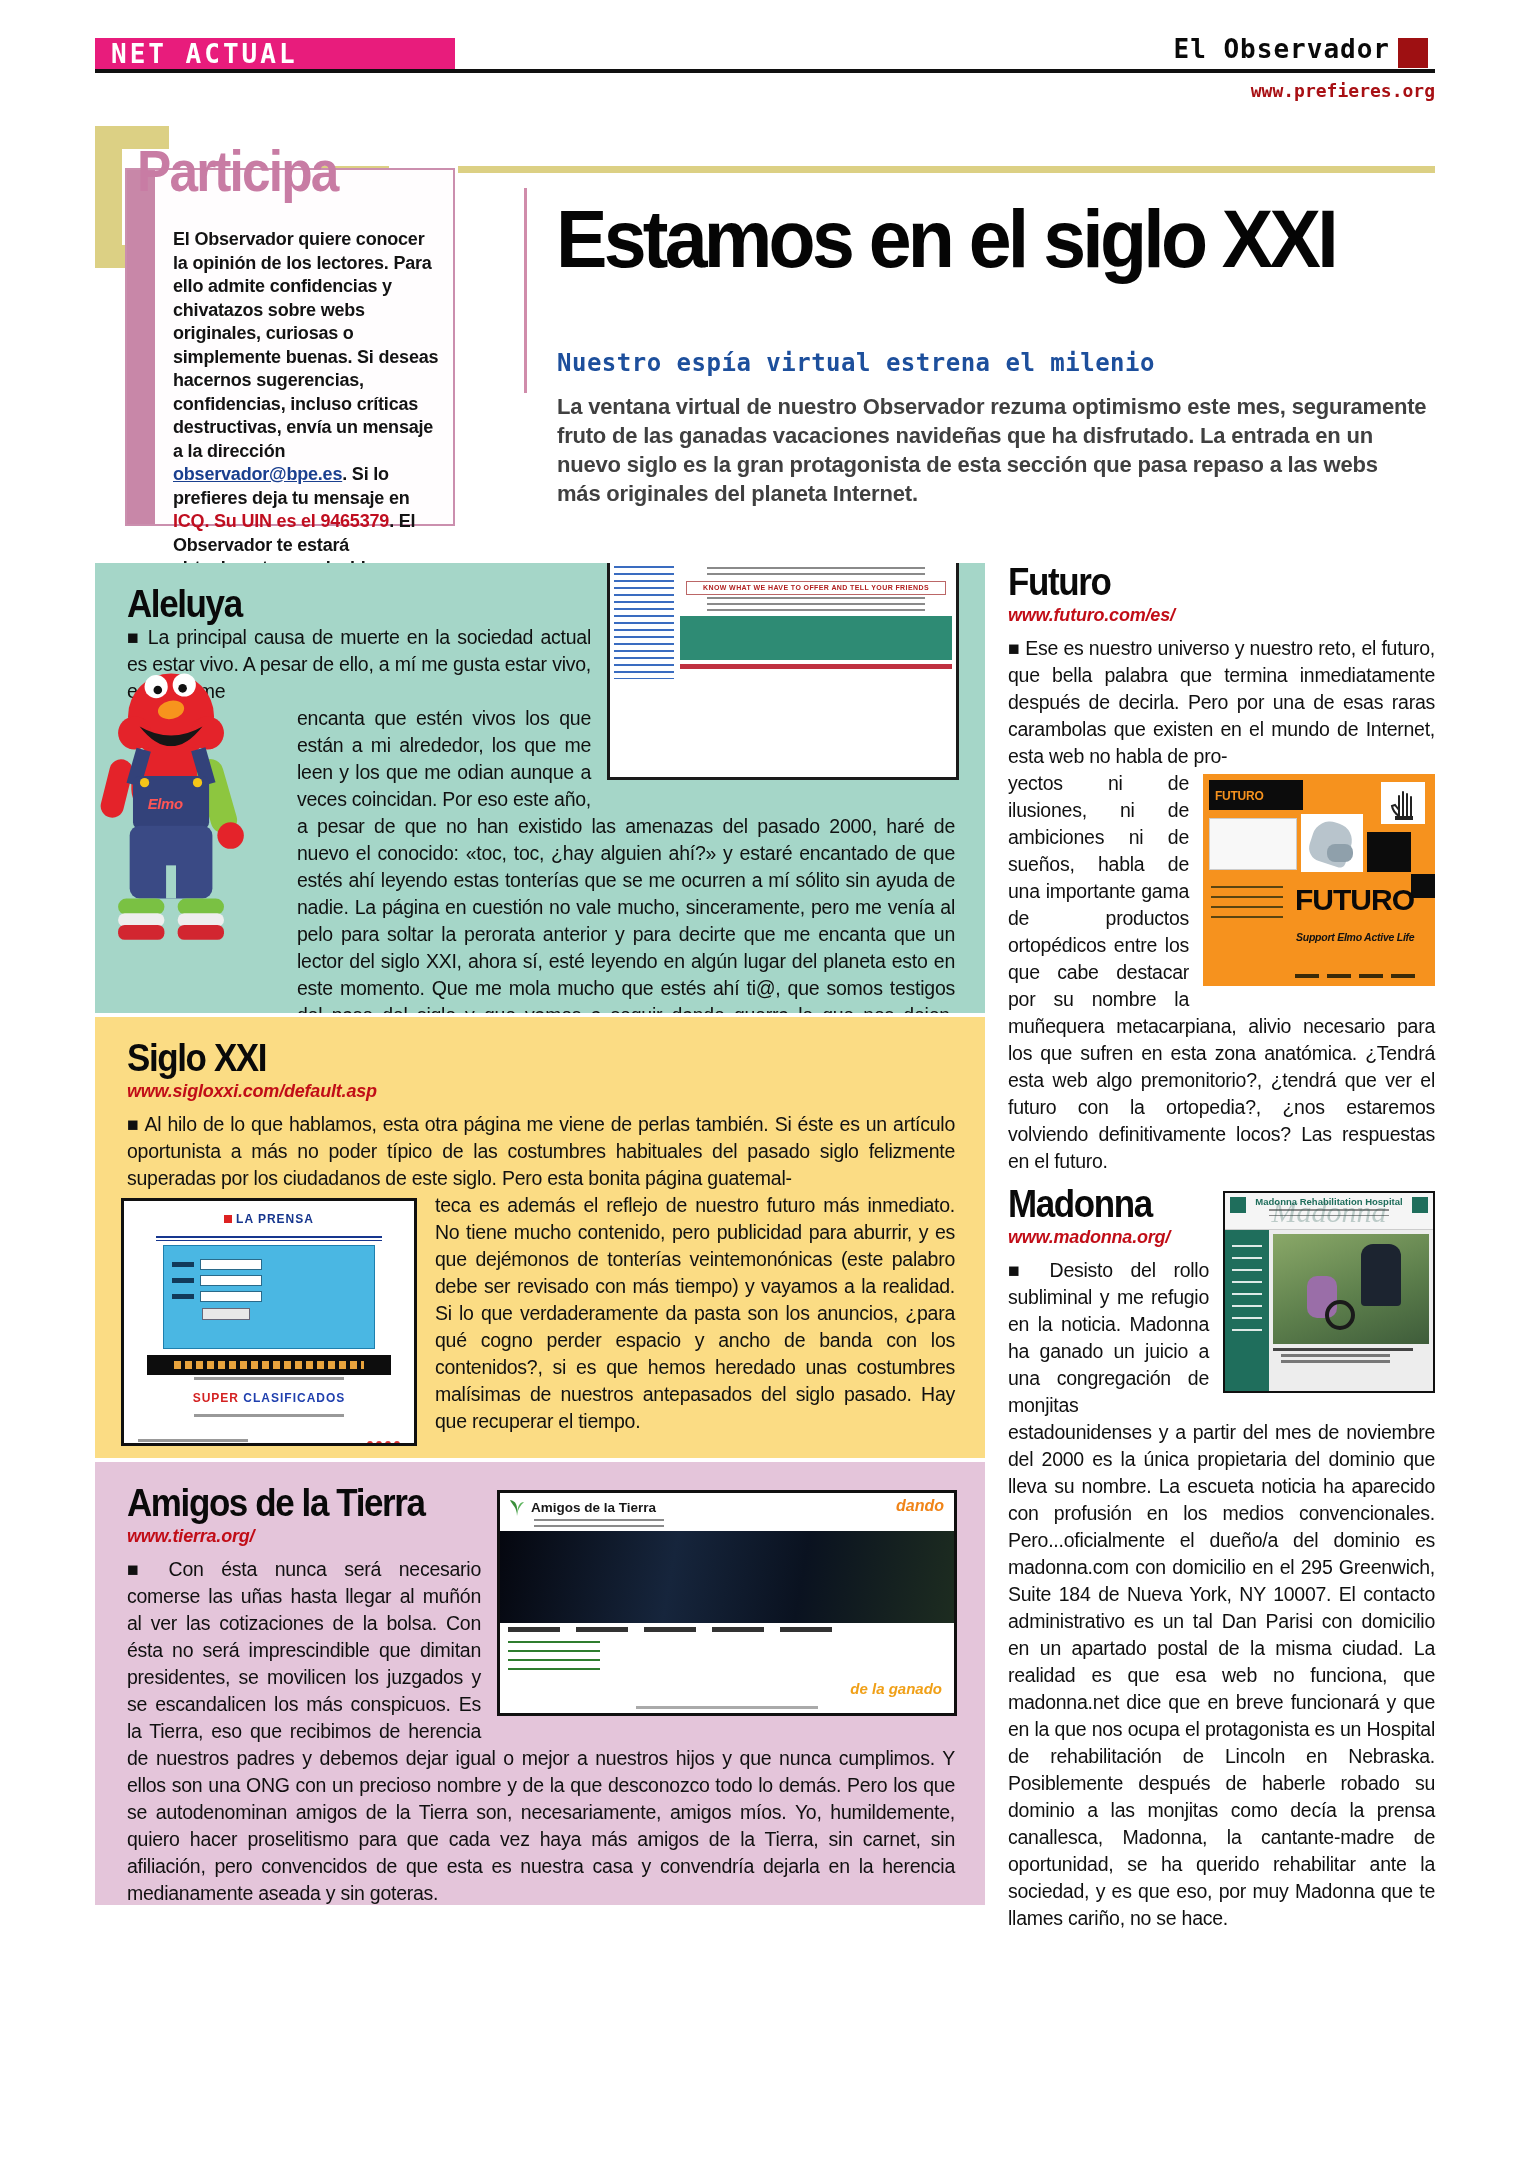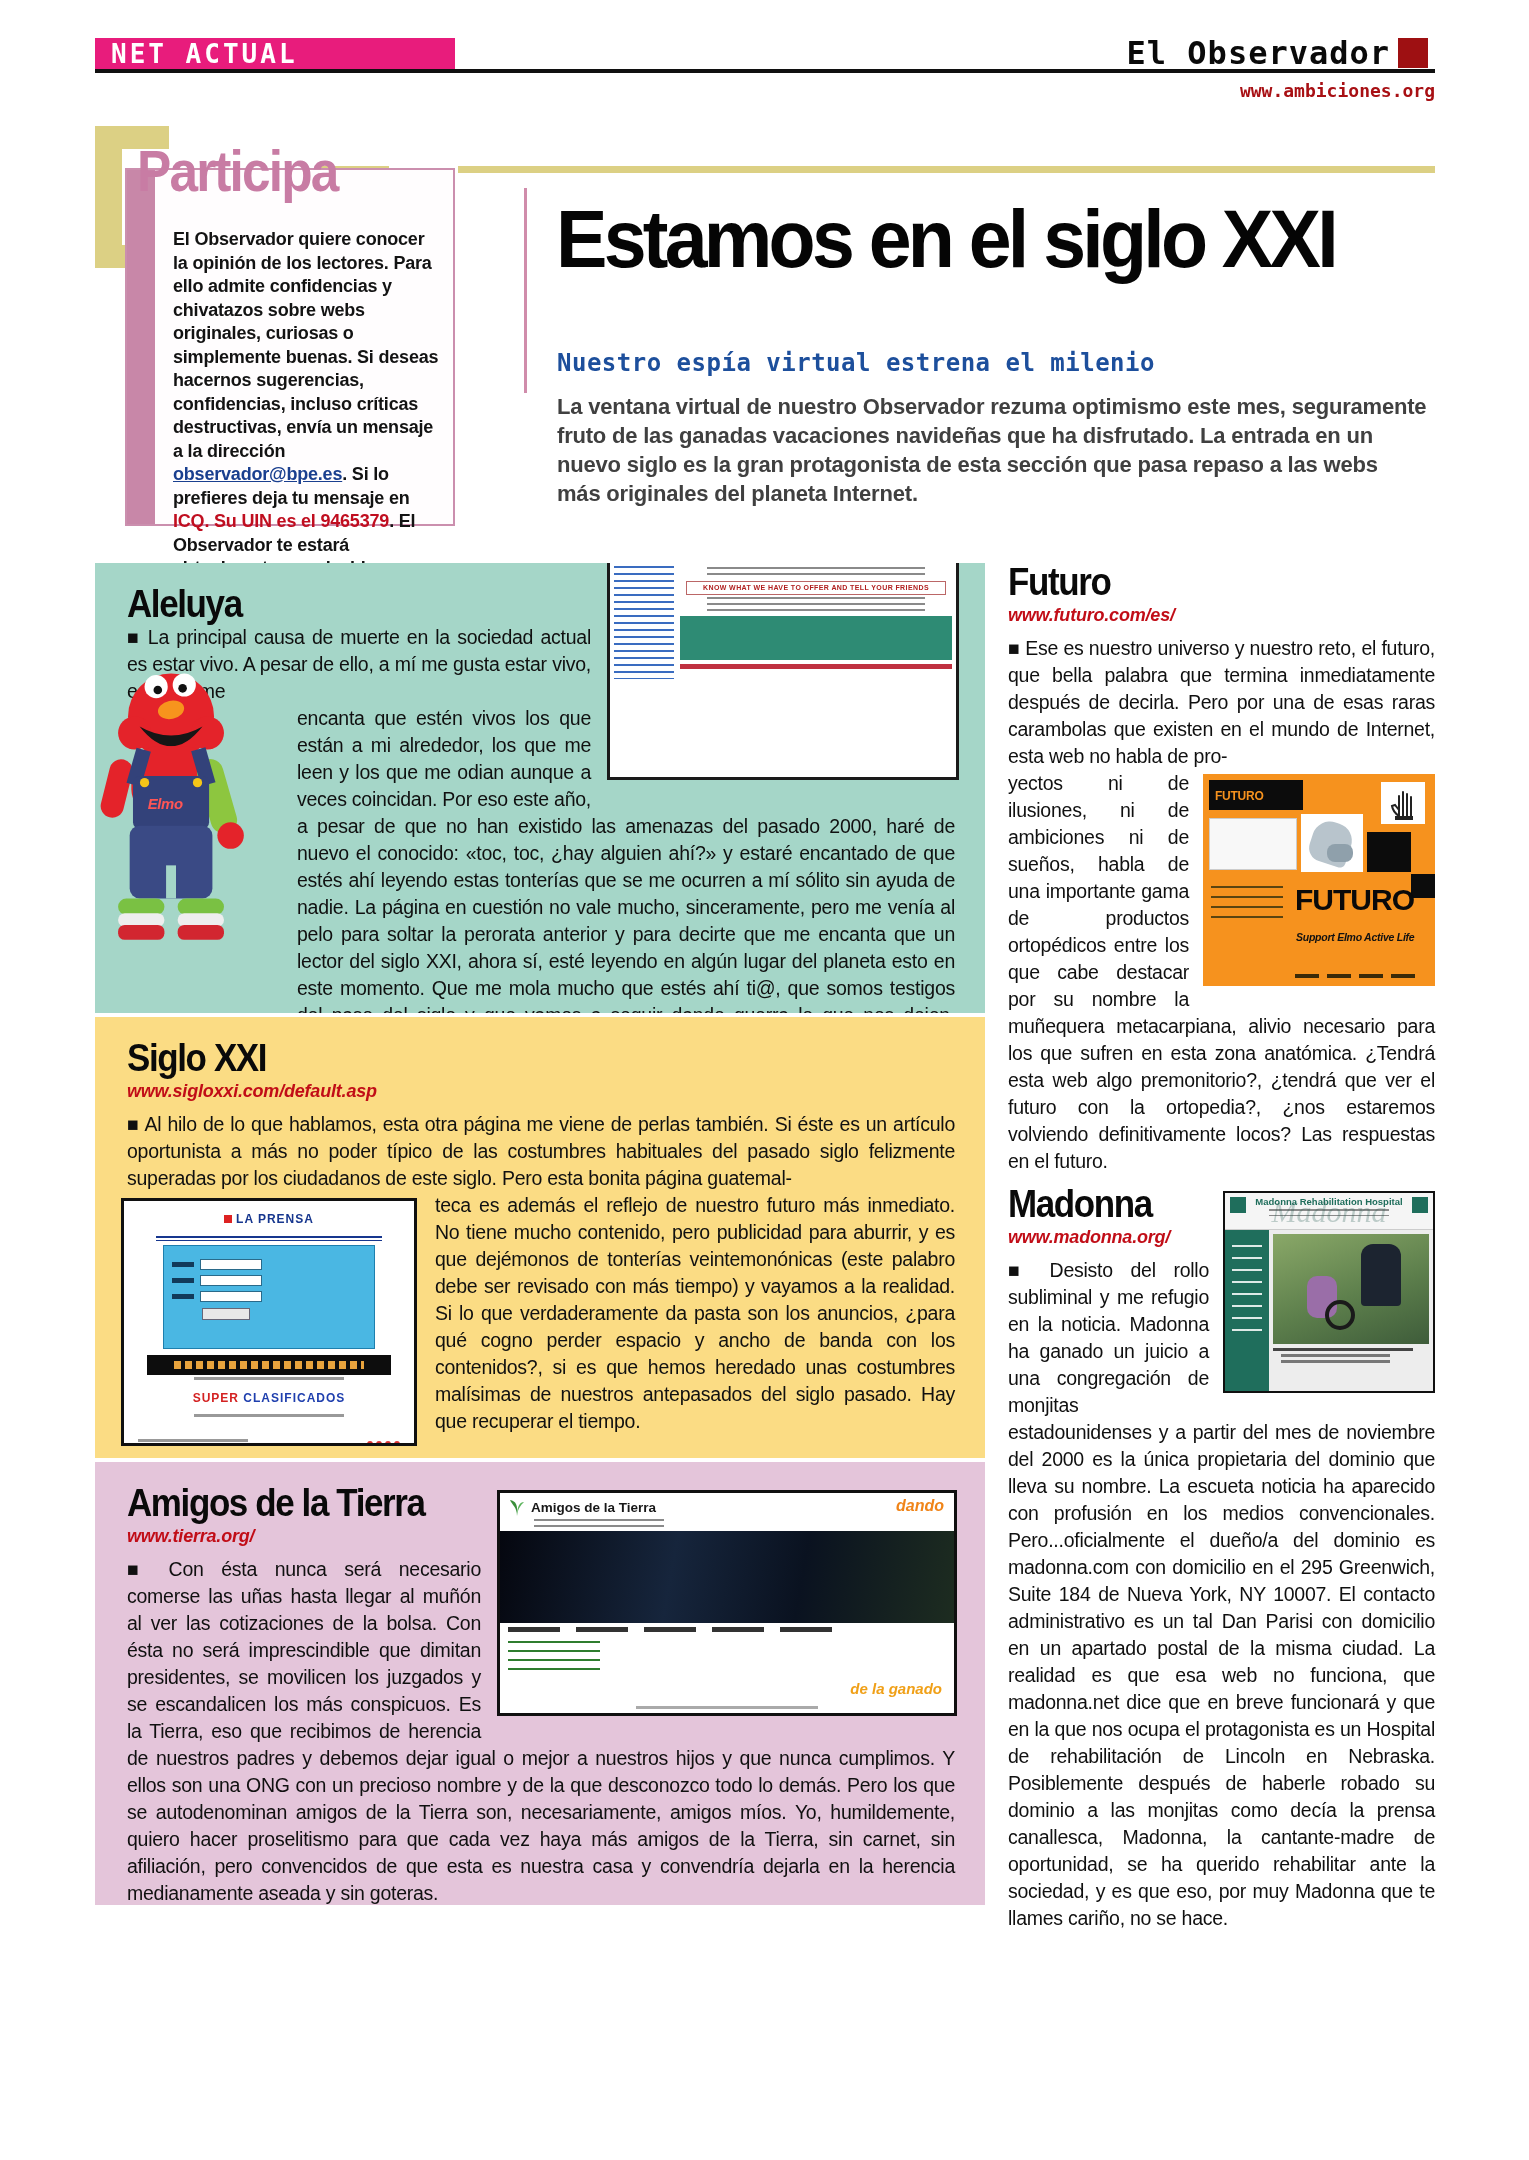--- a/index.html
+++ b/index.html
@@ -6,21 +6,21 @@
   #page{position:relative;width:1529px;height:2160px;background:#fff;overflow:hidden;
         font-family:"Liberation Sans",sans-serif;color:#101010;}
   .mono{font-family:"DejaVu Sans Mono","Liberation Mono",monospace;}
 
   
   .hdr-rule{position:absolute;left:95px;top:69px;width:1340px;height:4px;background:#101010;}
   .hdr-bar{position:absolute;left:95px;top:38px;width:360px;height:32px;background:#e81c7c;
            color:#fff;font-weight:bold;font-size:26px;line-height:32px;padding-left:16px;
            letter-spacing:3px;box-sizing:border-box;}
   .hdr-masthead{position:absolute;left:1000px;top:34px;width:390px;text-align:right;
-                font-weight:bold;font-size:32px;color:#0a0a0a;letter-spacing:1px;}
+                font-weight:bold;font-size:26px;color:#0a0a0a;letter-spacing:1px;}
   .hdr-sq{position:absolute;left:1398px;top:38px;width:30px;height:30px;background:#9e1012;}
   .hdr-url{position:absolute;left:1100px;top:80px;width:335px;text-align:right;
            font-weight:bold;font-size:18px;color:#a81014;}
 
   
   .participa{position:absolute;left:95px;top:126px;width:380px;height:420px;}
   .bk{position:absolute;box-sizing:border-box;border:0 solid #dcd084;}
   .bk-left{left:0;top:0;width:74px;height:142px;border-left-width:27px;border-top-width:23px;border-bottom-width:23px;}
   .bk-right{left:220px;top:40px;width:74px;height:142px;border-right-width:27px;border-top-width:23px;border-bottom-width:23px;}
   .pbox{position:absolute;left:30px;top:42px;width:330px;height:358px;border:2px solid #cb8fae;
@@ -176,21 +176,21 @@
 </style>
 </head>
 <body>
 
 <div id="page">
 
   <div class="hdr-bar mono">NET ACTUAL</div>
   <div class="hdr-rule"></div>
   <div class="hdr-masthead mono">El Observador</div>
   <div class="hdr-sq"></div>
-  <div class="hdr-url mono">www.ambiciones.org</div>
+  <div class="hdr-url mono">www.prefieres.org</div>
 
   <div class="participa">
     <div class="bk bk-left"></div>
     <div class="bk bk-right"></div>
     <div class="pbox">
       <div class="pband"></div>
       <div class="ptext"><span>El Observador quiere conocer la opinión de los lectores. Para ello admite confidencias y chivatazos sobre webs originales, curiosas o simplemente buenas. Si deseas hacernos sugerencias, confidencias, incluso críticas destructivas, envía un mensaje a la dirección </span><span class="plink">observador@bpe.es</span><span>. Si lo prefieres deja tu mensaje en </span><span class="picq">ICQ. Su UIN es el 9465379</span><span>. El Observador te estará virtualmente agradecido.</span></div>
     </div>
     <div class="ptitle">Participa</div>
   </div>

